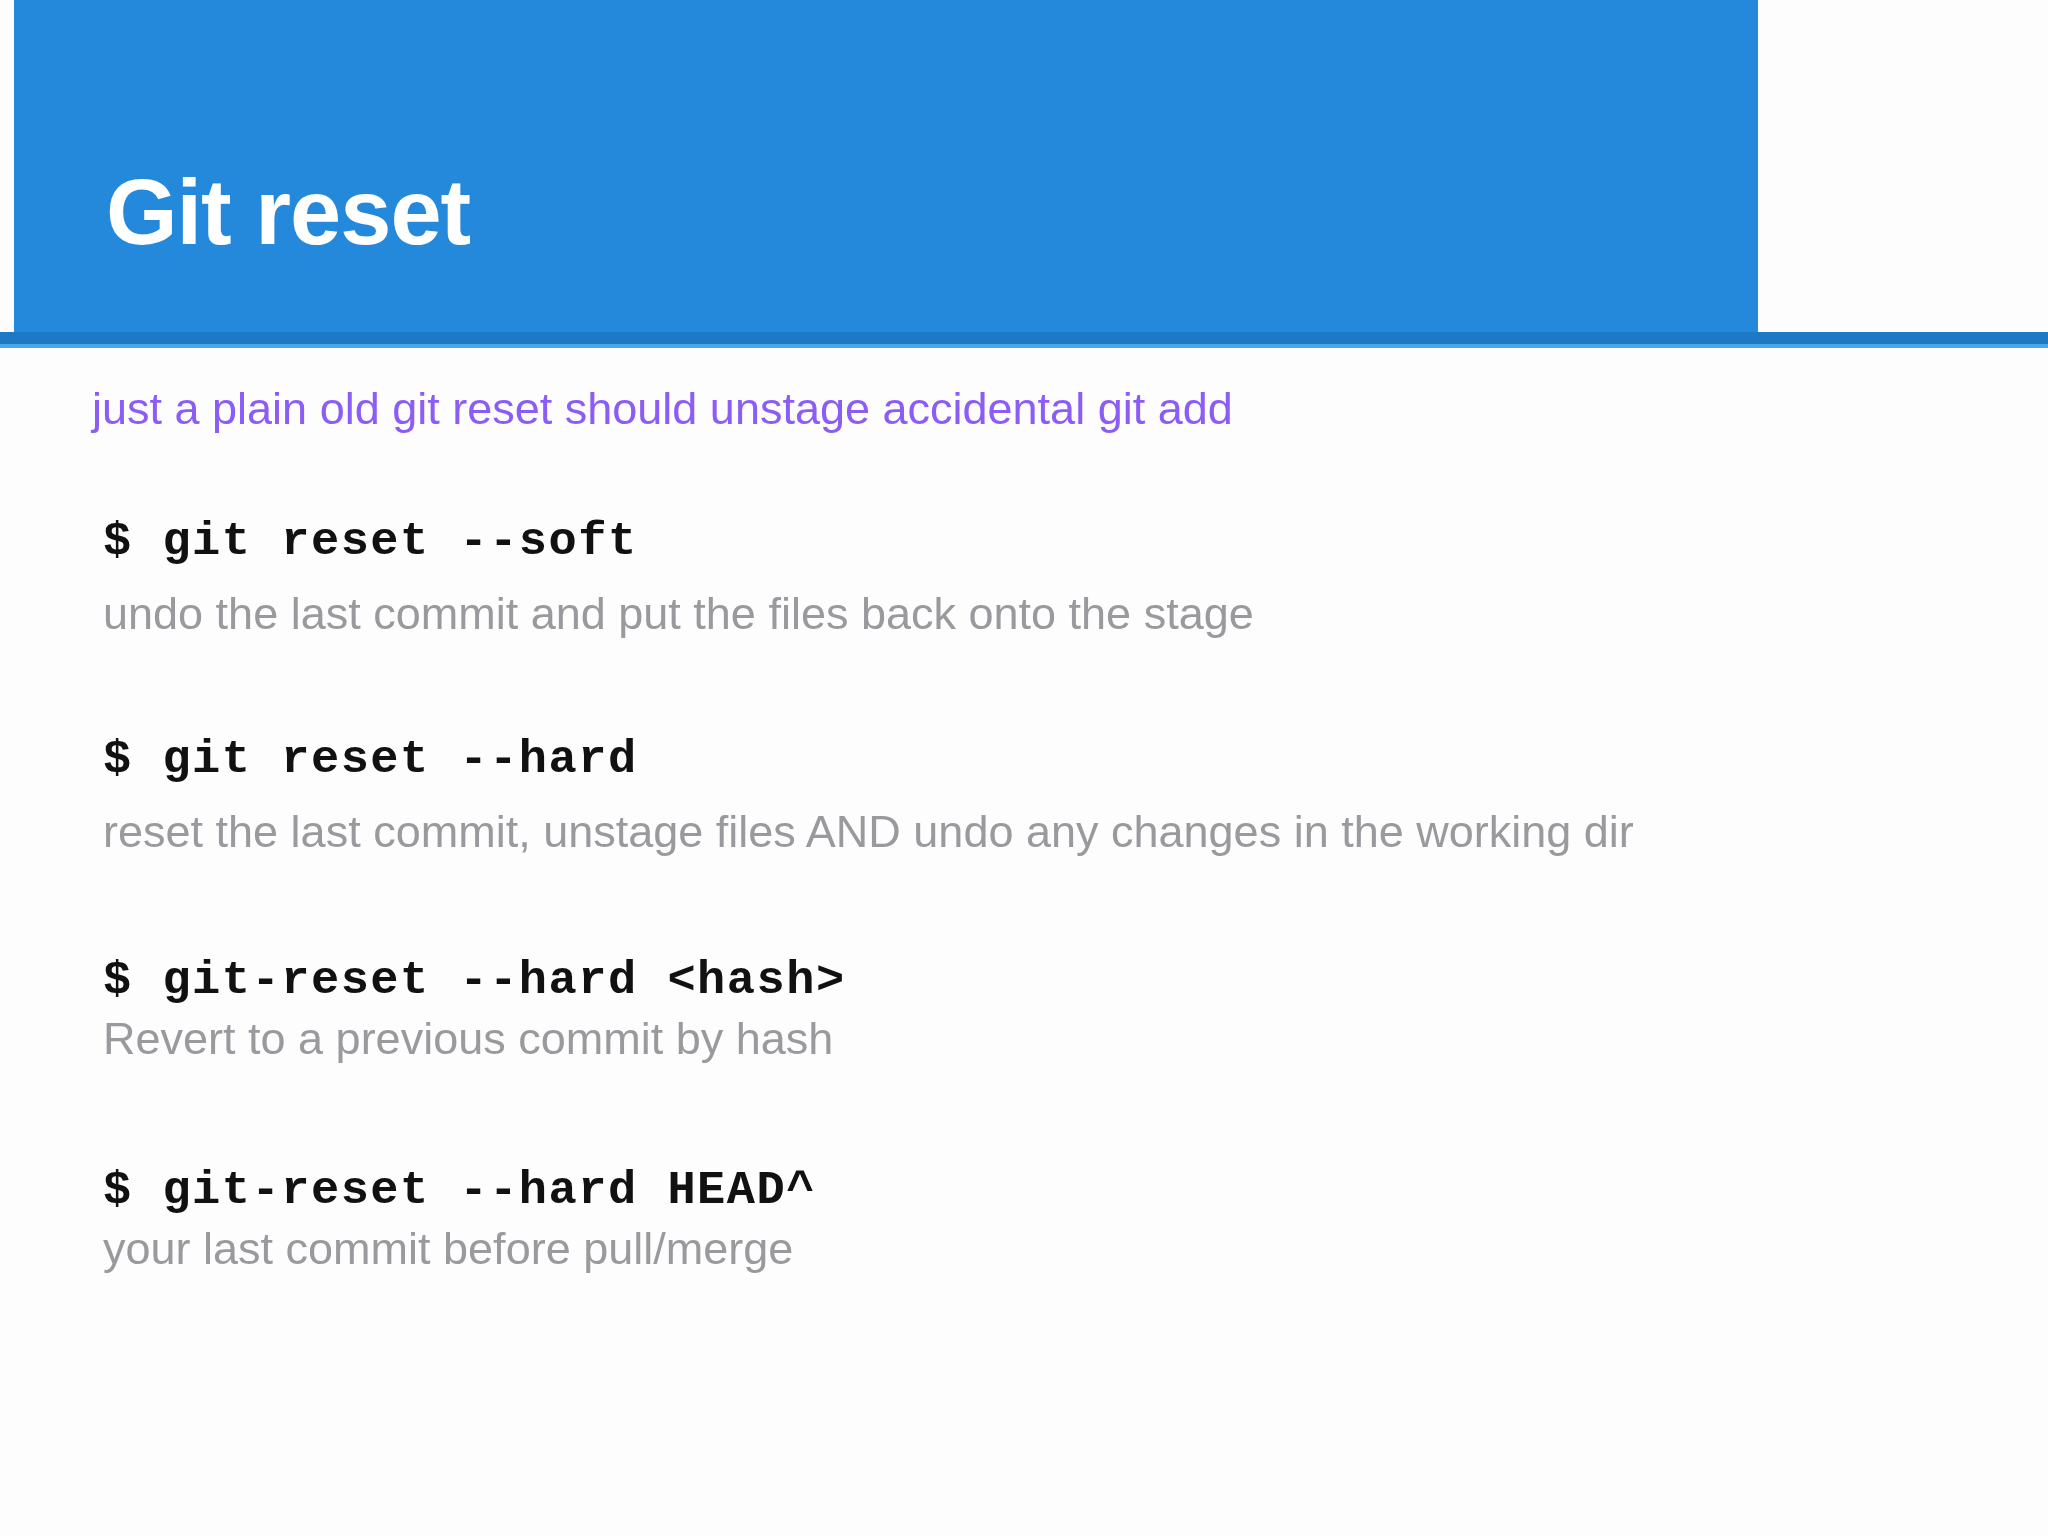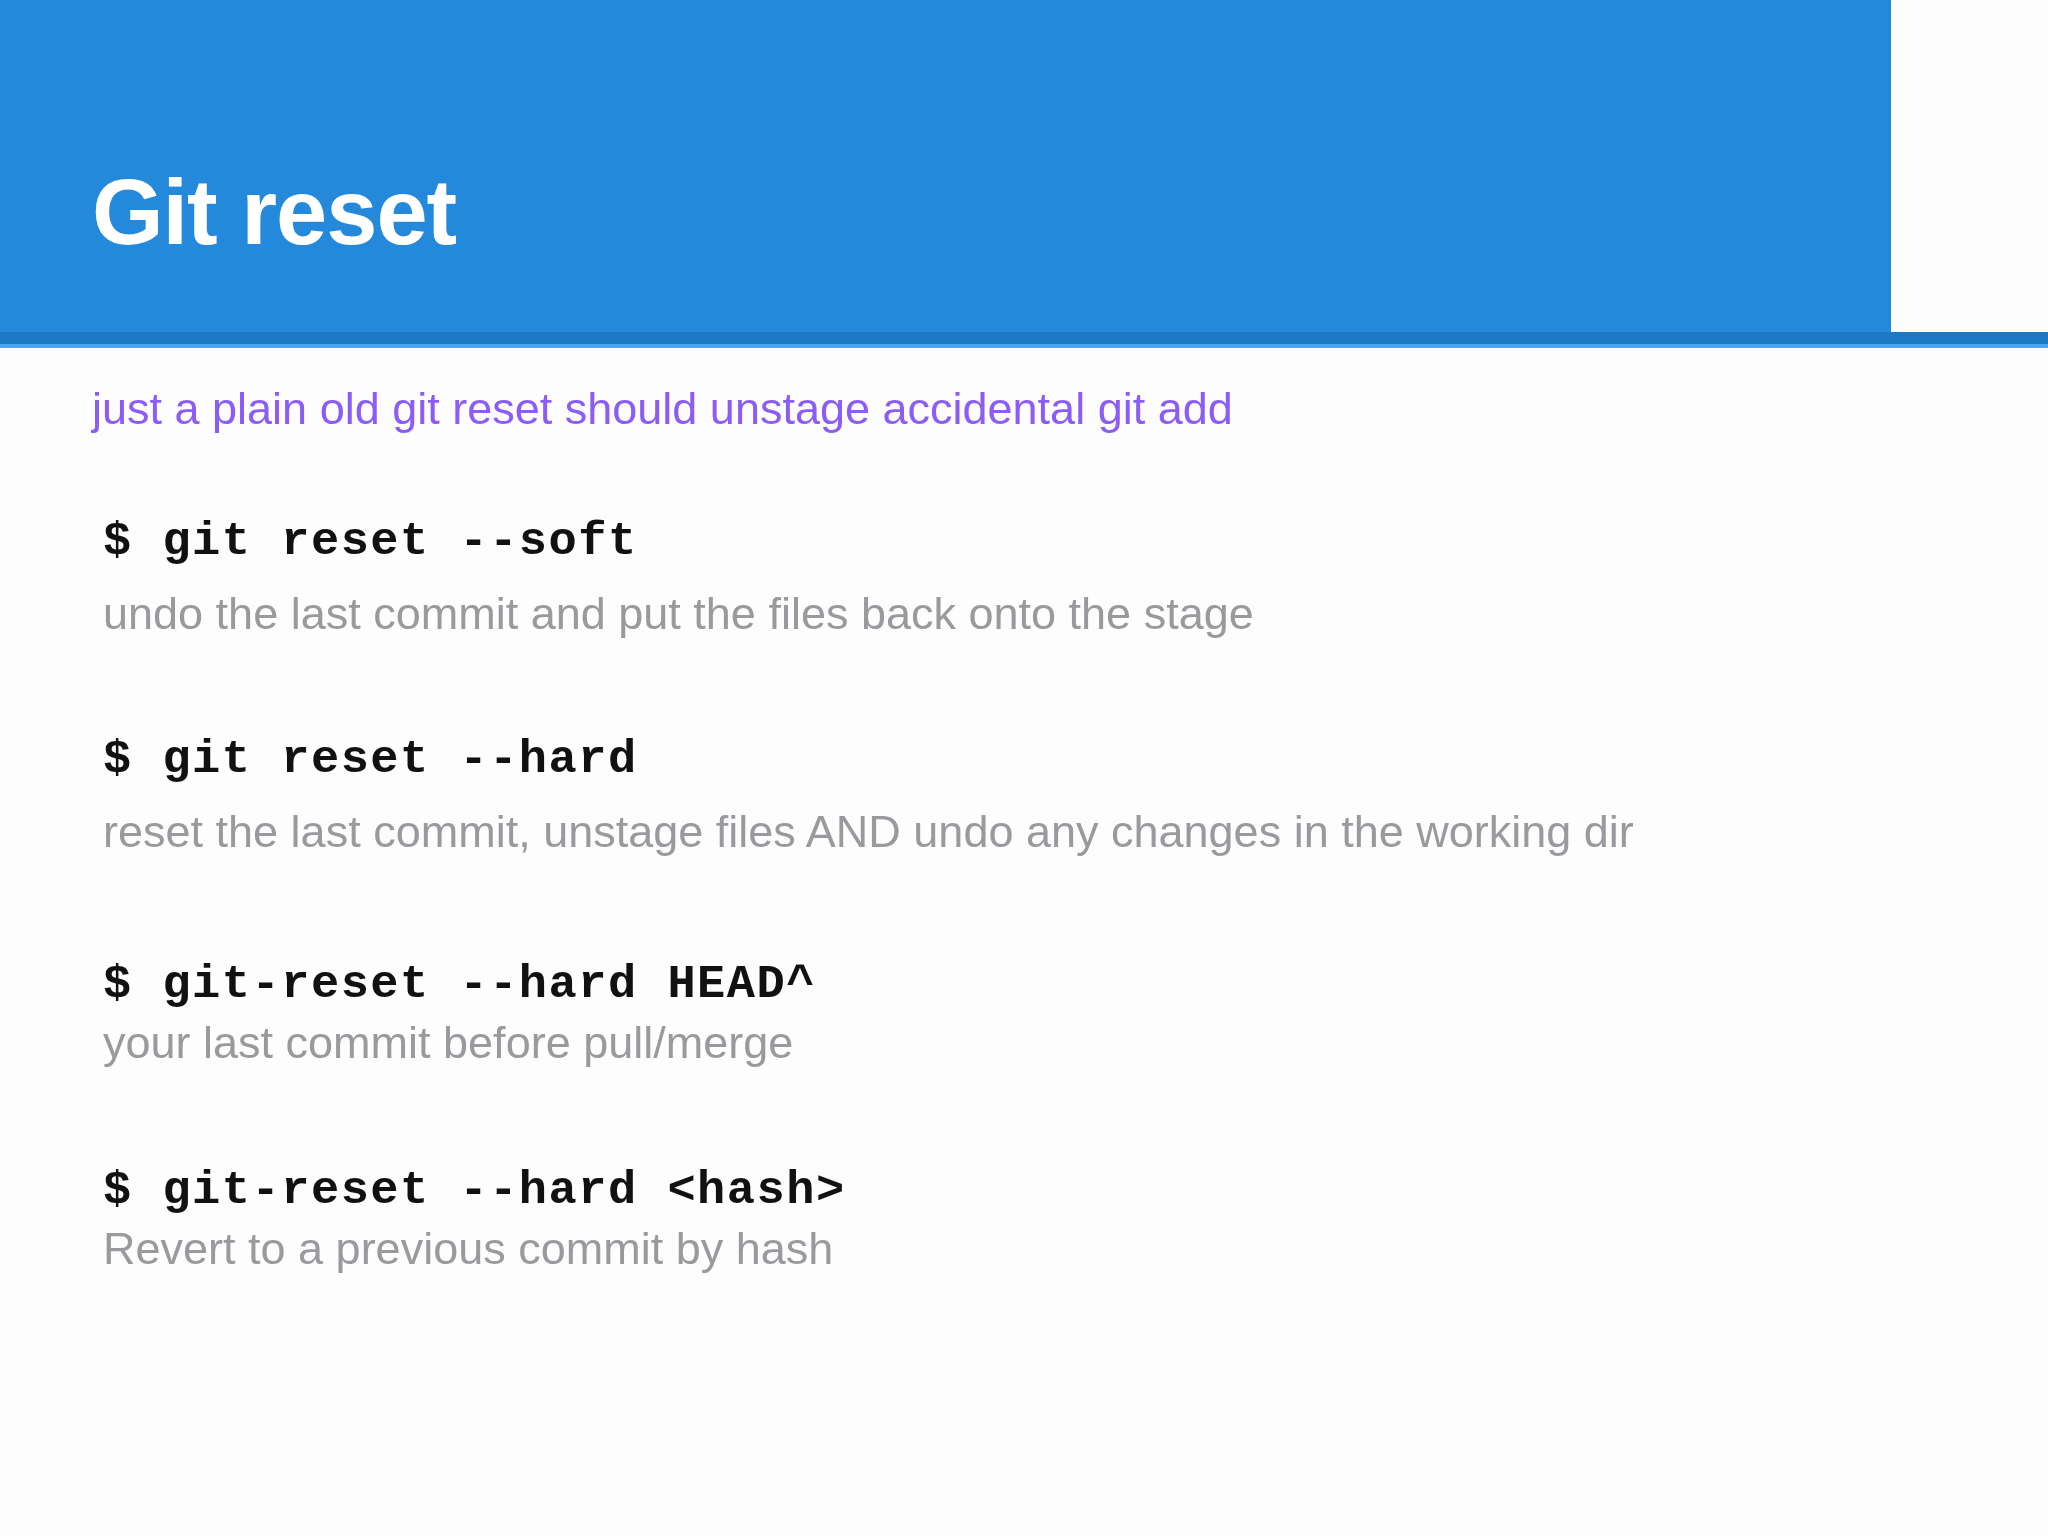--- a/index.html
+++ b/index.html
@@ -19,22 +19,22 @@
     width: 2048px;
     height: 1536px;
     background: #fdfdfd;
     box-sizing: border-box;
   }
 
   
   .slide-header {
     position: absolute;
     top: 0;
-    left: 0;
-    width: 1891px;
+    left: 14px;
+    width: 1744px;
     height: 332px;
     background: #2489da;
   }
   .slide-header-rule {
     position: absolute;
     top: 332px;
     left: 0;
     width: 2048px;
     height: 12px;
     background: #1d79c4;
@@ -129,24 +129,24 @@
     <div class="cmd-group g1">
       <div class="cmd-line">$ git reset --soft</div>
       <div class="cmd-desc">undo the last commit and put the files back onto the stage</div>
     </div>
 
     <div class="cmd-group g2">
       <div class="cmd-line">$ git reset --hard</div>
       <div class="cmd-desc">reset the last commit, unstage files AND undo any changes in the working dir</div>
     </div>
 
+    <div class="cmd-group g3">
+      <div class="cmd-line">$ git-reset --hard &lt;hash&gt;</div>
+      <div class="cmd-desc">Revert to a previous commit by hash</div>
+    </div>
+
     <div class="cmd-group g4">
       <div class="cmd-line">$ git-reset --hard HEAD^</div>
       <div class="cmd-desc">your last commit before pull/merge</div>
-    </div>
-
-    <div class="cmd-group g3">
-      <div class="cmd-line">$ git-reset --hard &lt;hash&gt;</div>
-      <div class="cmd-desc">Revert to a previous commit by hash</div>
     </div>
 
   </div>
 </div>
 
 </body></html>

